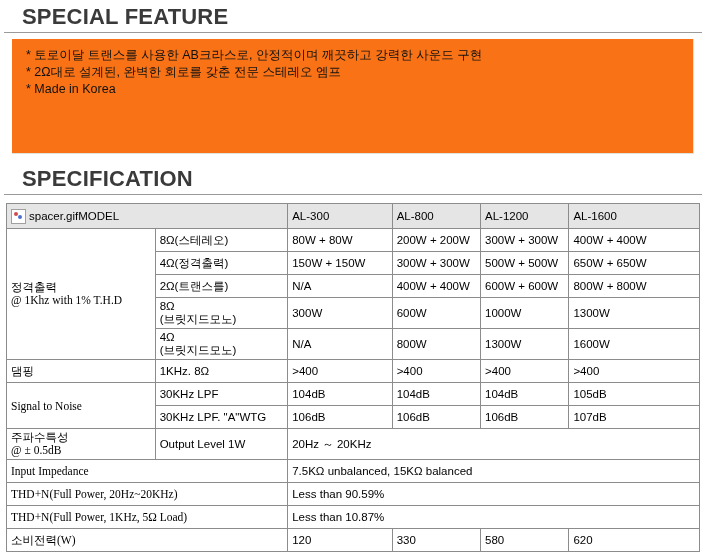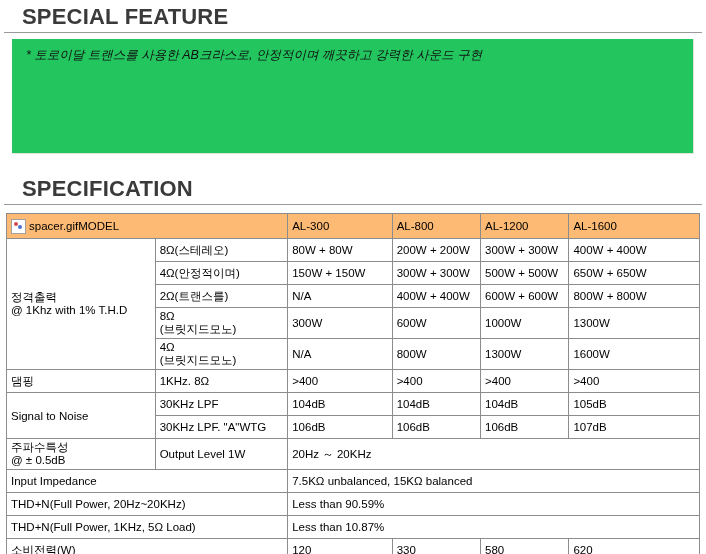--- a/index.html
+++ b/index.html
@@ -32,27 +32,26 @@
   }
   .title-rule {
     height: 1px;
     background: #9a9a9a;
     margin: 0 4px 0 4px;
   }
 
   
   .feature-box {
     margin: 6px 12px 0 12px;
-    background: #22c55e;
+    background: #f97316;
     border: 1px solid #e2e2dc;
     border-top: none;
     border-left: none;
     padding: 8px 10px 10px 14px;
     min-height: 96px;
-    font-style: italic;
   }
   .feature-list {
     list-style: none;
     margin: 0;
     padding: 0;
   }
   .feature-list li {
     font-size: 12.5px;
     line-height: 17px;
     color: #111111;
@@ -75,26 +74,27 @@
     font-weight: normal;
     text-align: left;
     vertical-align: middle;
     height: 18px;
     color: #000;
     background: #ffffff;
     overflow: hidden;
     white-space: nowrap;
   }
   tr.head td {
-    background: #fdba74;
+    background: #e5e5e5;
     font-weight: normal;
     height: 20px;
   }
   td.lbl {
     background: #ffffff;
+    font-family: Liberation Serif, serif;
   }
   .broken-img {
     display: inline-block;
     vertical-align: middle;
     width: 13px;
     height: 13px;
     border: 1px solid #a0a0a0;
     background: #ffffff;
     position: relative;
     margin-right: 3px;
@@ -114,24 +114,26 @@
 <body>
 
 <div class="page">
 
   <div class="section-title">SPECIAL FEATURE</div>
   <div class="title-rule"></div>
 
   <div class="feature-box">
     <ul class="feature-list">
       <li>* 토로이달 트랜스를 사용한 AB크라스로, 안정적이며 깨끗하고 강력한 사운드 구현</li>
+      <li>* 2Ω대로 설계된, 완벽한 회로를 갖춘 전문 스테레오 엠프</li>
+      <li>* Made in Korea</li>
     </ul>
   </div>
 
-  <div class="section-title" style="padding-top:22px;">SPECIFICATION</div>
+  <div class="section-title" style="padding-top:12px;">SPECIFICATION</div>
   <div class="title-rule"></div>
 
   <div class="spec-wrap">
     <table class="spec">
       <colgroup>
         <col style="width:148px">
         <col style="width:132px">
         <col style="width:104px">
         <col style="width:88px">
         <col style="width:88px">
@@ -152,21 +154,21 @@
           <div>정격출력</div>
           <div>@ 1Khz with 1% T.H.D</div>
         </td>
         <td>8Ω(스테레오)</td>
         <td>80W + 80W</td>
         <td>200W + 200W</td>
         <td>300W + 300W</td>
         <td>400W + 400W</td>
       </tr>
       <tr>
-        <td>4Ω(안정적이며)</td>
+        <td>4Ω(정격출력)</td>
         <td>150W + 150W</td>
         <td>300W + 300W</td>
         <td>500W + 500W</td>
         <td>650W + 650W</td>
       </tr>
       <tr>
         <td>2Ω(트랜스를)</td>
         <td>N/A</td>
         <td>400W + 400W</td>
         <td>600W + 600W</td>

